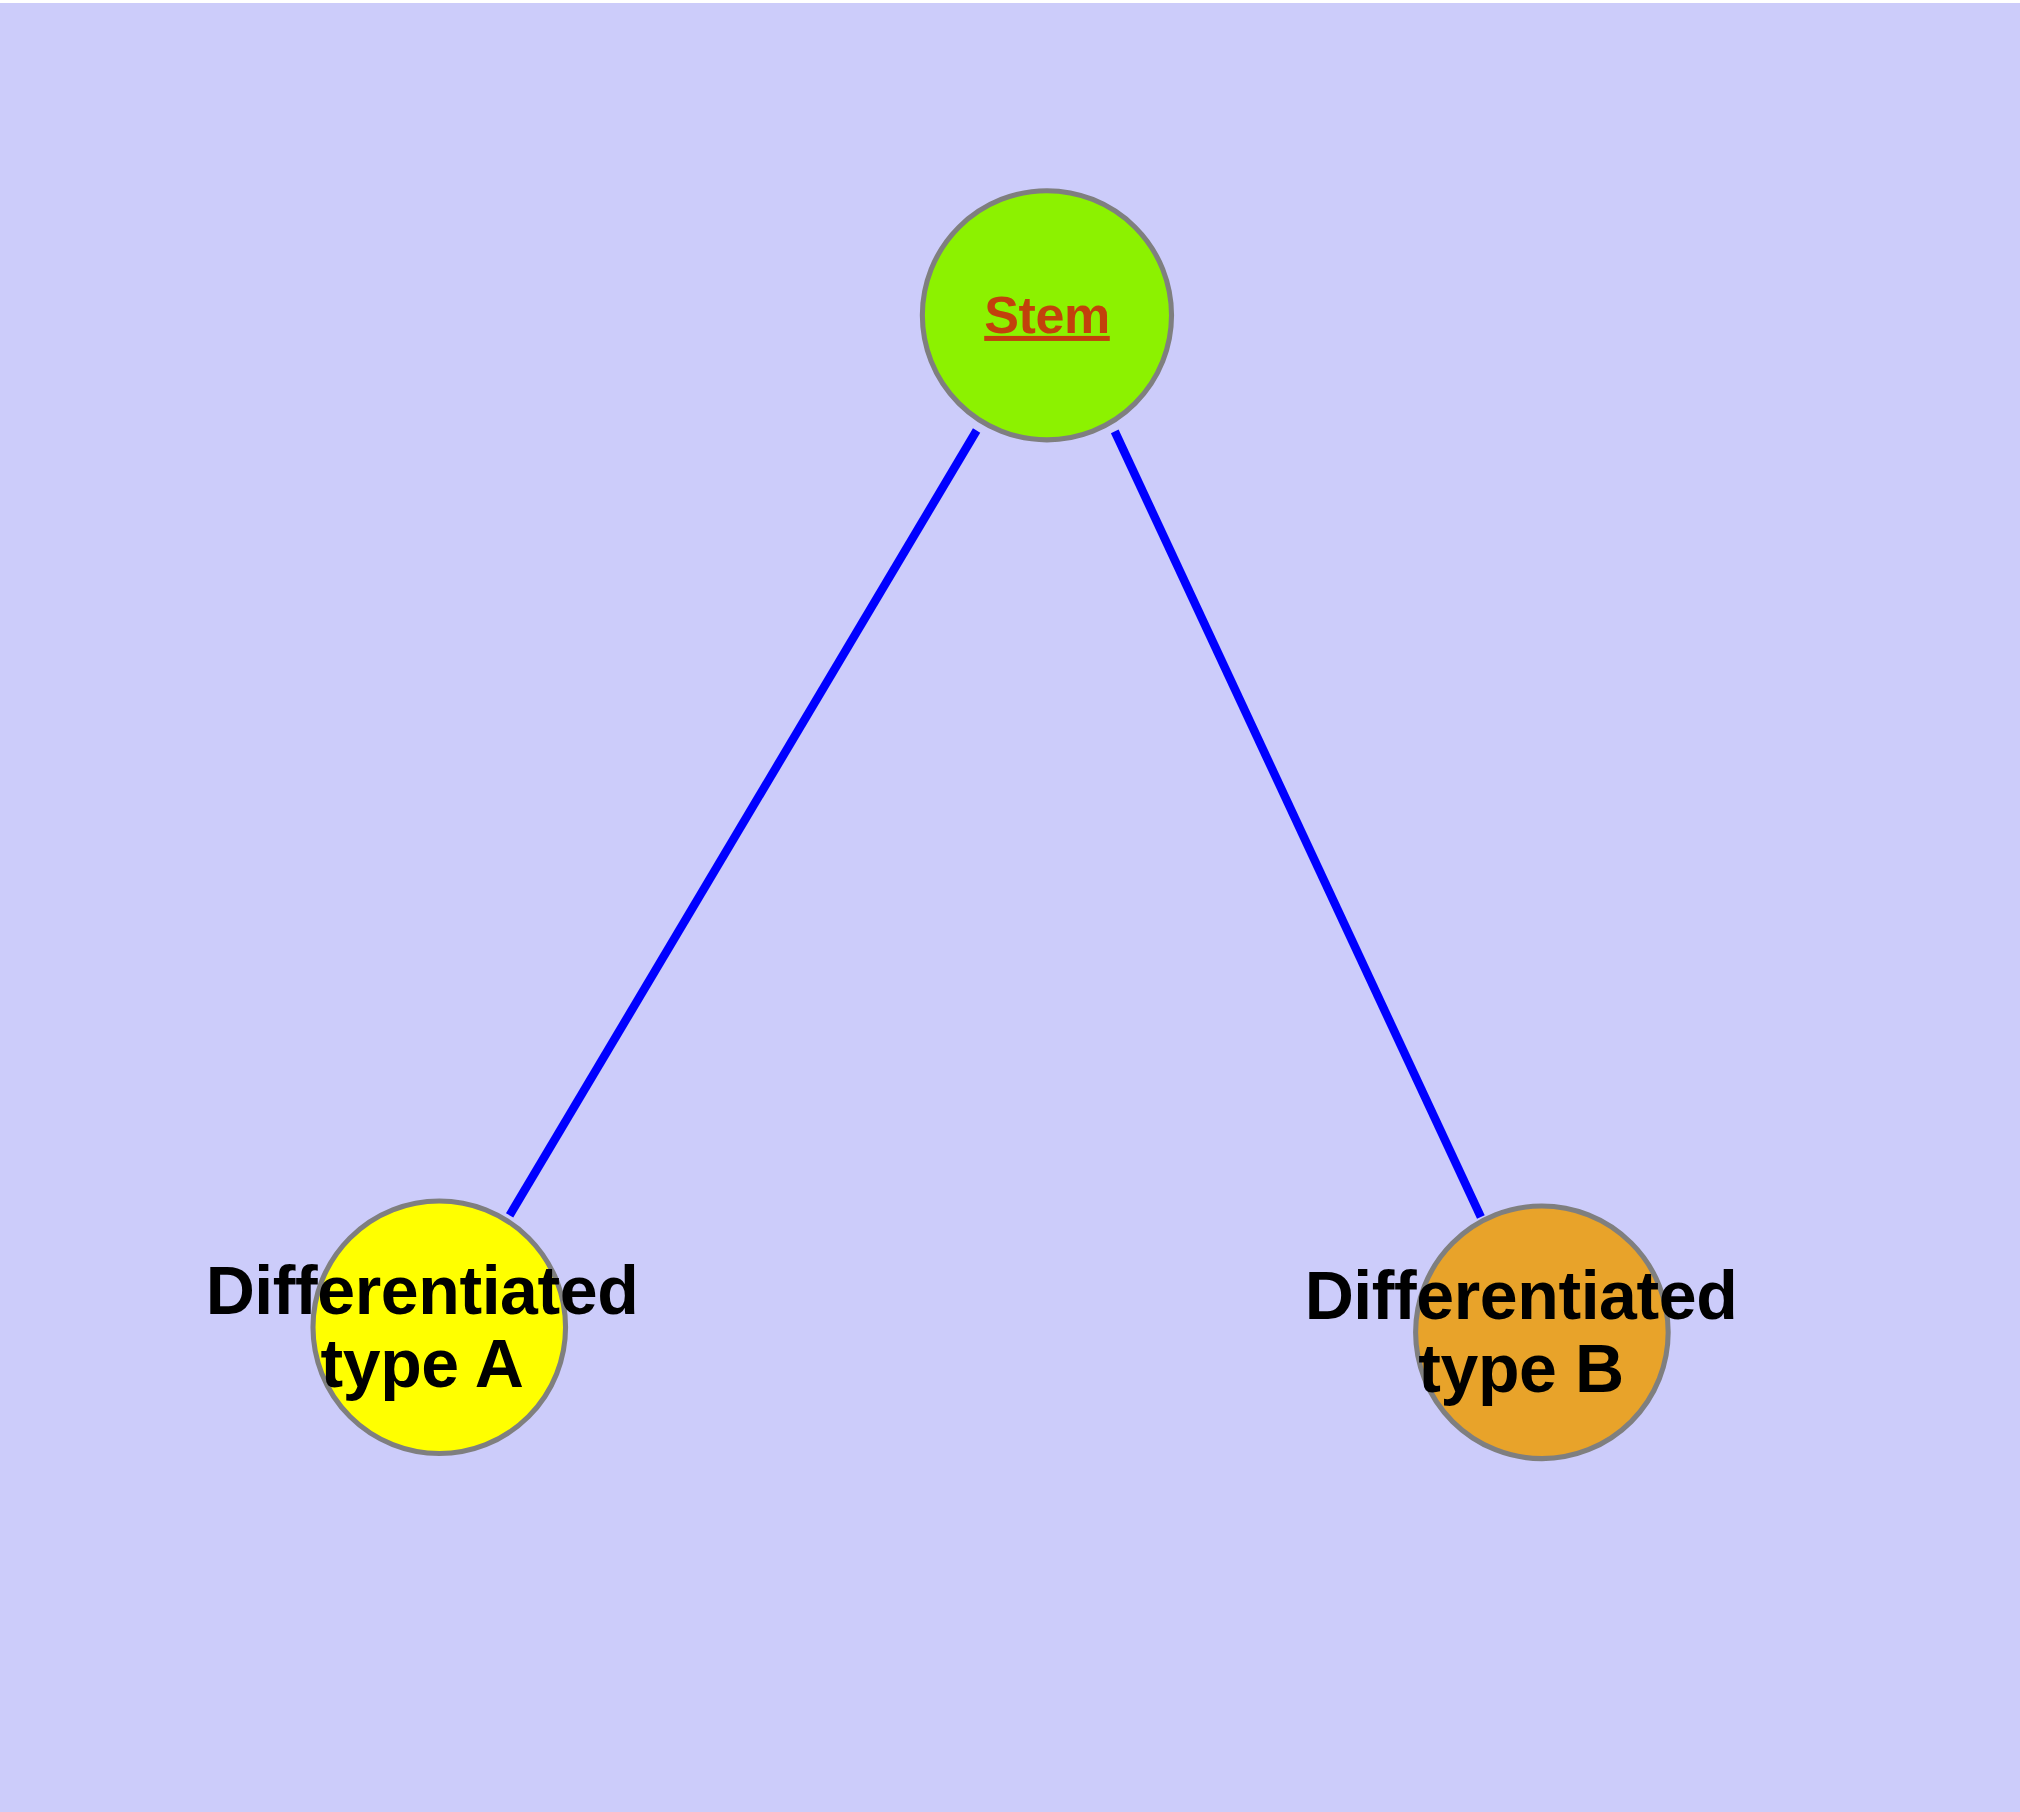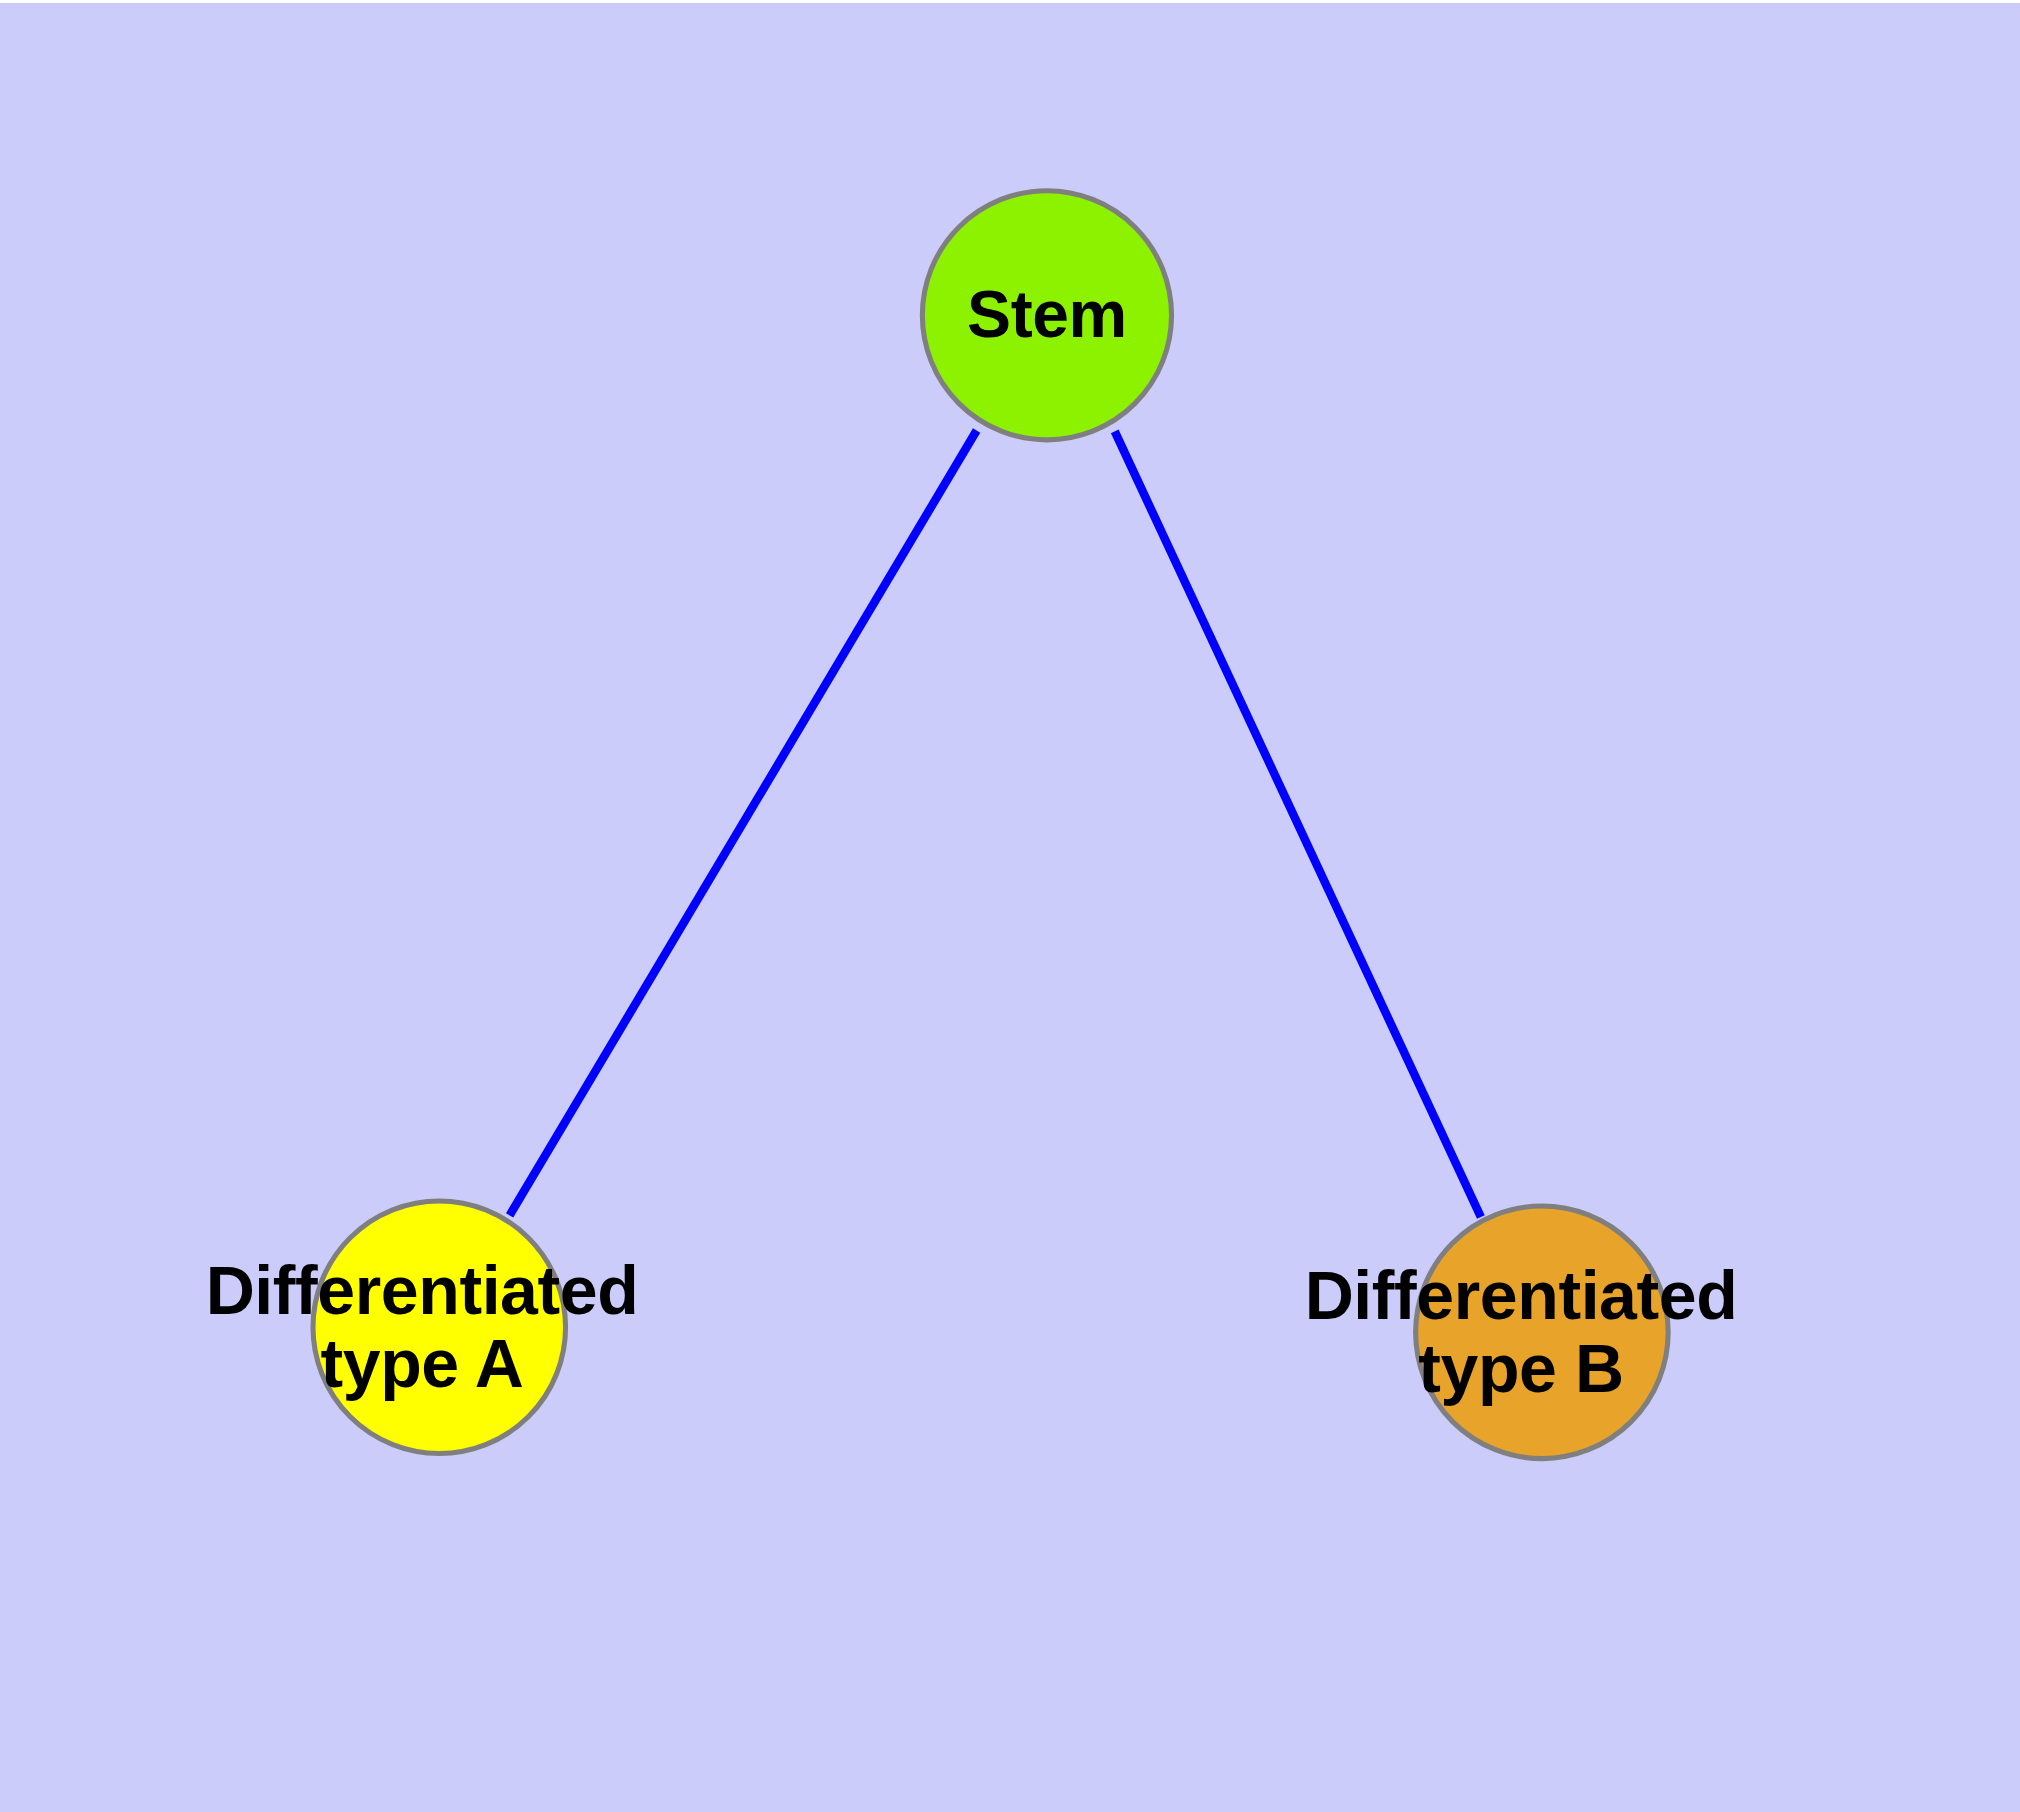--- a/index.html
+++ b/index.html
@@ -71,21 +71,21 @@
       <line x1="1152" y1="508" x2="601" y2="1434" stroke="#0000ff" stroke-width="10" stroke-linecap="butt"></line>
       <line x1="1315" y1="509" x2="1747" y2="1436" stroke="#0000ff" stroke-width="10" stroke-linecap="butt"></line>
     </g>
     <g>
       <circle cx="1235" cy="372" r="147" fill="#8cf200" stroke="#7f7f7f" stroke-width="6"></circle>
       <circle cx="518" cy="1566" r="149" fill="#ffff00" stroke="#7f7f7f" stroke-width="6"></circle>
       <circle cx="1819" cy="1572" r="149" fill="#e8a32a" stroke="#7f7f7f" stroke-width="6"></circle>
     </g>
   </svg>
 
-  <div class="node-label" id="label-stem" style="font-size: 66px; color: #000000; top: 315px;">Stem</div>
+  <div class="node-label" id="label-stem" style="font-size: 52px; color: #c2410c; top: 315px; text-decoration: underline;">Stem</div>
 
   <div class="node-label" id="label-type-a" style="font-size: 68px; color: rgb(0, 0, 0); top: 1327px;">Differentiated
 type A</div>
 
   <div class="node-label" id="label-type-b" style="font-size: 68px; color: rgb(0, 0, 0); top: 1332px;">Differentiated
 type B</div>
 
 </div>
 
 

